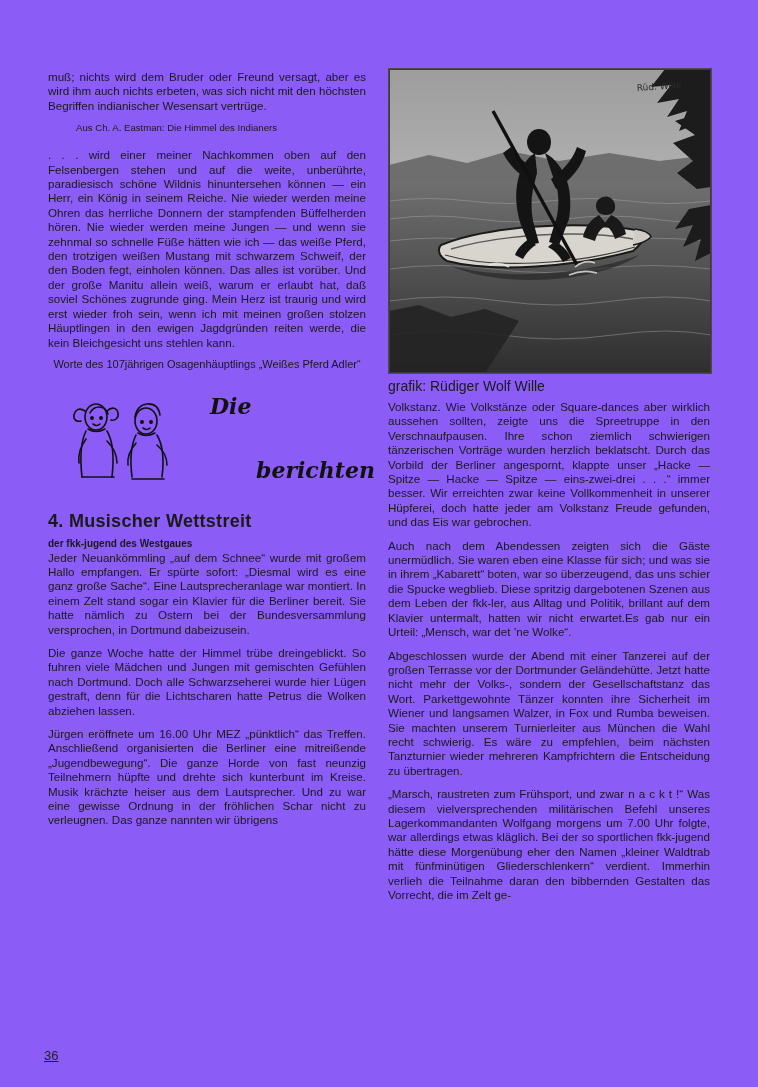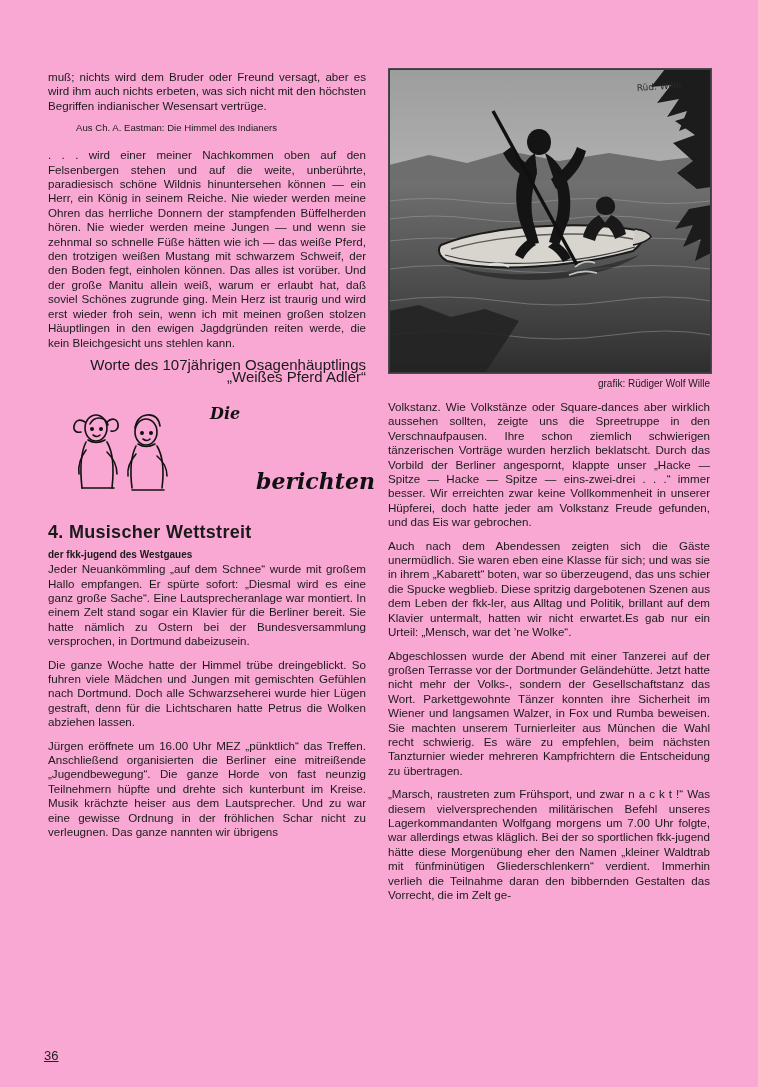--- a/index.html
+++ b/index.html
@@ -11,21 +11,21 @@
     width: 758px;
     height: 1087px;
     position: relative;
     font-family: "Liberation Sans", sans-serif;
     color: #1a1a1a;
     overflow: hidden;
   }
   .page {
     position: absolute;
     inset: 0;
-    background: #f9a8d4;
+    background: #8b5cf6;
   }
   .col-left {
     position: absolute;
     left: 48px;
     top: 70px;
     width: 318px;
   }
   p {
     margin: 0 0 9px 0;
     font-size: 11.6px;
@@ -34,23 +34,23 @@
     text-justify: inter-word;
     hyphens: manual;
   }
   .source-note {
     font-size: 9.6px;
     line-height: 12px;
     text-align: left;
     margin: 2px 0 14px 28px;
   }
   .credit-note {
-    font-size: 15px;
+    font-size: 11px;
     line-height: 11.6px;
-    text-align: right;
+    text-align: center;
     margin: 6px 0 16px 0;
   }
   h2.head-nie {
     font-size: 14px;
     font-weight: bold;
     margin: 10px 0 7px 0;
     letter-spacing: 0.4px;
   }
   .image-box {
     position: absolute;
@@ -61,22 +61,22 @@
     overflow: hidden;
     background: #8f8f8f;
     border: 1px solid #4a4a4a;
   }
   .image-box svg { display:block; }
   .grafik-credit {
     position: absolute;
     left: 388px;
     top: 378px;
     width: 322px;
-    text-align: right;
-    font-size: 10px;
+    text-align: left;
+    font-size: 14px;
   }
   .right-body {
     position: absolute;
     left: 388px;
     top: 400px;
     width: 322px;
   }
   .gruppen-block {
     position: relative;
     height: 118px;
@@ -96,21 +96,21 @@
     width: 180px;
     height: 112px;
   }
   .gw {
     position: absolute;
     font-family: "DejaVu Serif", serif;
     font-style: italic;
     font-weight: bold;
     color: #111;
   }
-  .gw1 { left: 16px; top: 6px;  font-size: 16px; }
+  .gw1 { left: 16px; top: 6px;  font-size: 22px; }
   .gw2 { left: 34px; top: 34px; font-size: 24px; }
   .gw3 { left: 62px; top: 70px; font-size: 22px; }
   h3.head-wett {
     font-size: 18px;
     font-weight: bold;
     margin: 6px 0 4px 0;
     letter-spacing: 0.3px;
   }
   .sub-line {
     font-size: 10px;

